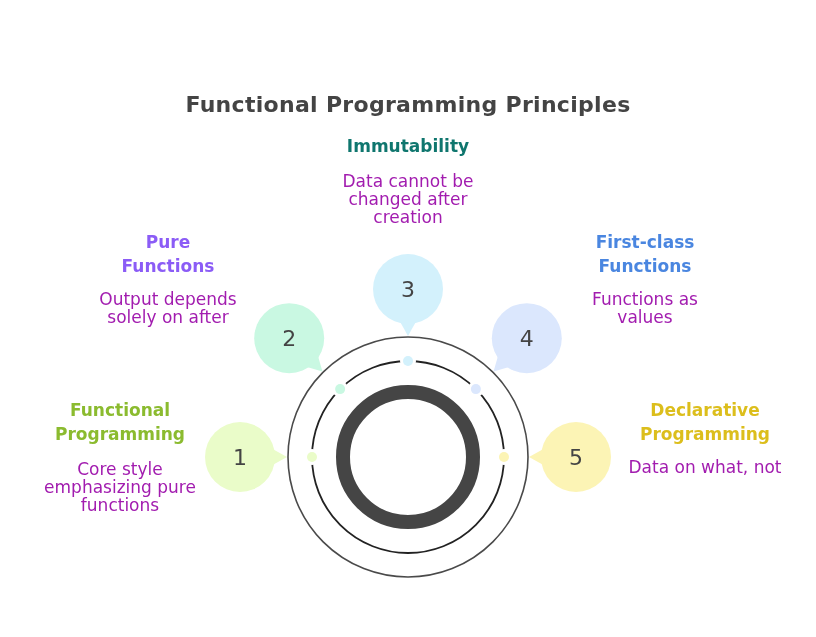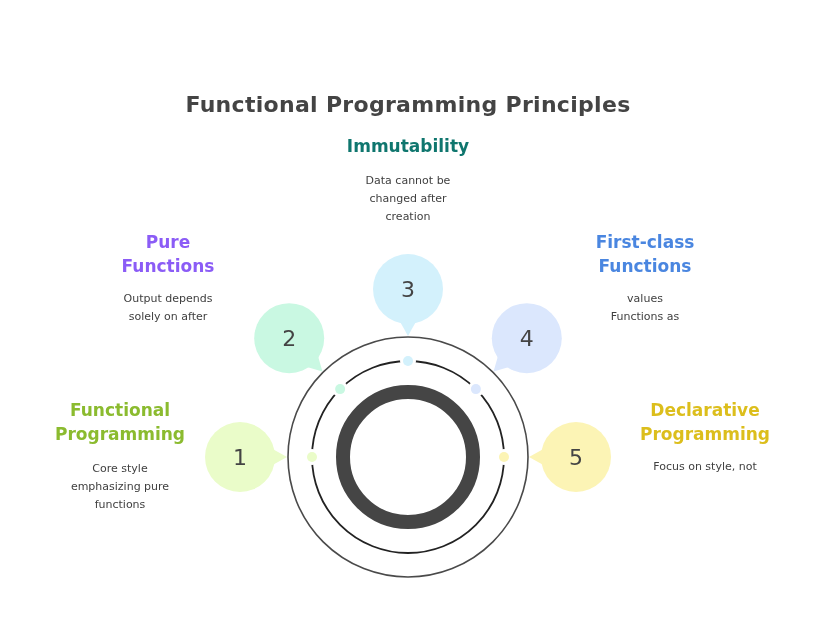--- a/index.html
+++ b/index.html
@@ -3,22 +3,22 @@
 <meta charset="utf-8">
 <style>
   html, body { margin:0; padding:0; background:#ffffff; }
   body { width:816px; height:637px; position:relative; overflow:hidden;
          font-family:"DejaVu Sans", sans-serif; color:#4a4a4a; }
   .title { position:absolute; left:0; top:52px; width:816px; text-align:center;
            font-family:"DejaVu Sans", sans-serif; font-weight:bold; font-size:22px;
            color:#444444; letter-spacing:0.3px;margin-top:40px; }
   .heading { position:absolute; text-align:center; font-weight:bold; font-size:17px;
              line-height:24px; font-family:"DejaVu Sans", sans-serif; }
-  .desc { position:absolute; text-align:center; font-size:11px; line-height:18px;
-          color:#404040; font-family:"DejaVu Sans", sans-serif; }
+  .desc { position:absolute; text-align:center; font-size:17px; line-height:18px;
+          color:#a21caf; font-family:"DejaVu Sans", sans-serif; }
   svg#diagram { position:absolute; left:0; top:0; }
   .num { font-family:"DejaVu Sans", sans-serif; font-size:22px; fill:#444444; }
 </style>
 </head>
 <body>
 
 <div class="title">Functional Programming Principles</div>
 
 <svg id="diagram" width="816" height="637" viewBox="0 0 816 637">
   <g id="rings">
@@ -91,23 +91,23 @@
   <div>Data cannot be</div>
   <div>changed after</div>
   <div>creation</div>
 </div>
 
 <div class="heading" style="left: 565px; top: 230px; width: 160px; color: rgb(74, 134, 224);">
   <div>First-class</div>
   <div>Functions</div>
 </div>
 <div class="desc" style="left:565px; top:290px; width:160px;">
+  <div>Functions as</div>
   <div>values</div>
-  <div>Functions as</div>
 </div>
 
 <div class="heading" style="left: 605px; top: 398px; width: 200px; color: rgb(220, 190, 28);">
   <div>Declarative</div>
   <div>Programming</div>
 </div>
 <div class="desc" style="left:605px; top:458px; width:200px;">
-  <div>Focus on style, not</div>
+  <div>Data on what, not</div>
 </div>
 
 </body></html>

